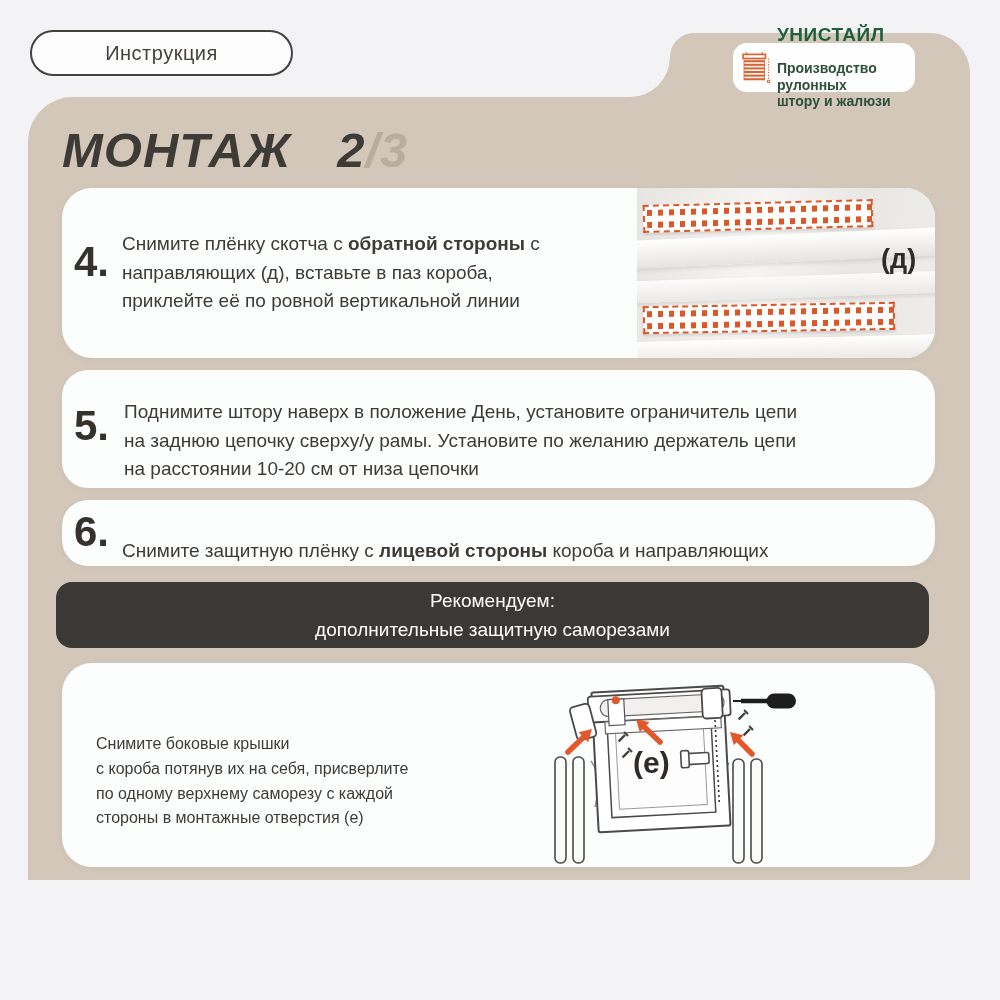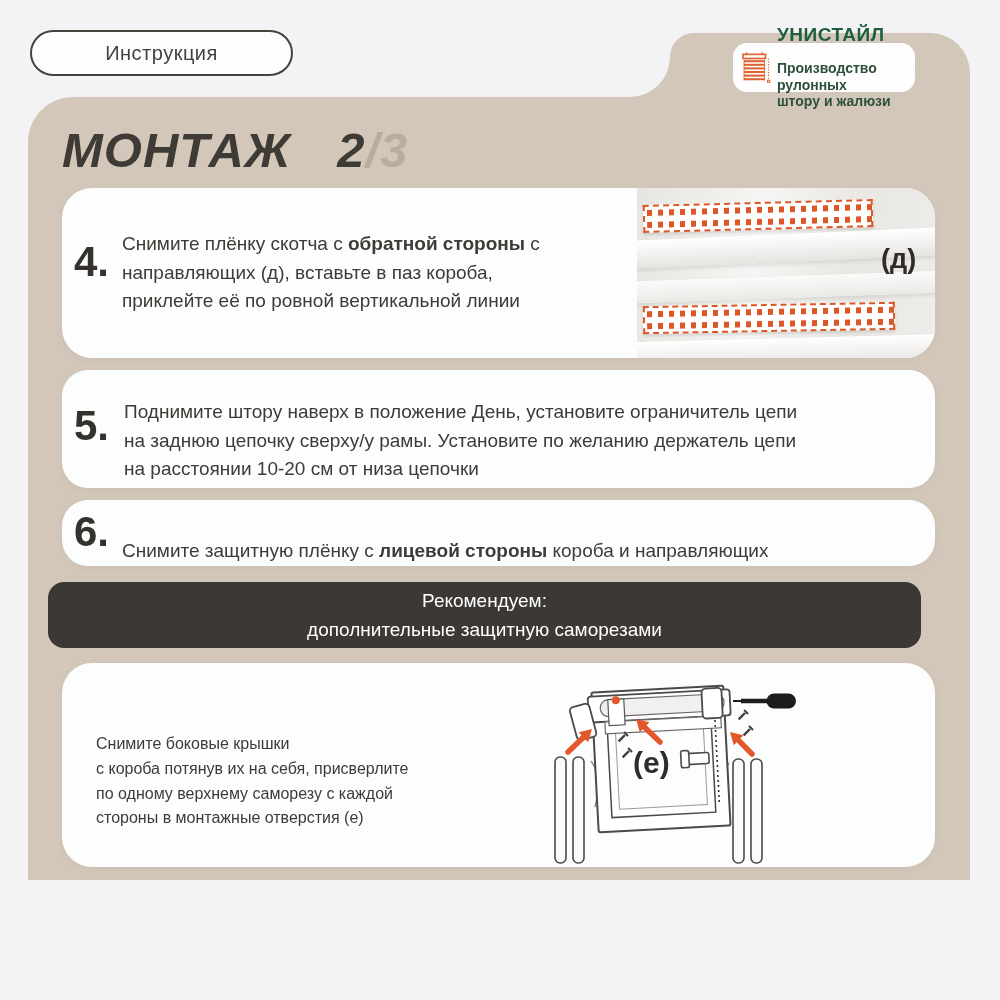--- a/index.html
+++ b/index.html
@@ -56,21 +56,21 @@
   .tape{position:absolute;height:24px;background-color:#fff;border:2px dashed #dd5626;
         background-image:repeating-linear-gradient(90deg,#dd5626 0 5px,transparent 5px 11px),
                          repeating-linear-gradient(90deg,#dd5626 0 5px,transparent 5px 11px);
         background-size:100% 6px,100% 6px;background-position:2px 3px,2px 15px;background-repeat:no-repeat;
         box-shadow:0 2px 3px rgba(0,0,0,.12);}
   .tp1{left:6px;top:14px;width:226px;transform:rotate(-1.5deg);}
   .tp2{left:6px;top:116px;width:248px;transform:rotate(-1deg);}
   .photo-label{position:absolute;left:244px;top:56px;font-size:27px;font-weight:700;color:#2e2b28;}
 
   
-  .banner{position:absolute;left:48px;top:582px;width:873px;height:66px;background:#3b3835;border-radius:16px;
+  .banner{position:absolute;left:56px;top:582px;width:873px;height:66px;background:#3b3835;border-radius:16px;
           color:#fff;display:flex;flex-direction:column;align-items:center;justify-content:center;
           font-size:19px;line-height:1.55;}
 
   
   .nav-btn{position:absolute;left:612px;top:906px;width:352px;height:62px;background:#a69983;
            border:5px solid #fbfbfc;border-radius:34px;box-sizing:border-box;cursor:pointer;
            display:flex;align-items:center;justify-content:center;gap:18px;
            color:#7f1d1d;font-size:26px;box-shadow:0 8px 14px rgba(100,90,70,.15);font-family:Liberation Mono, monospace;}
 </style>
 </head>

